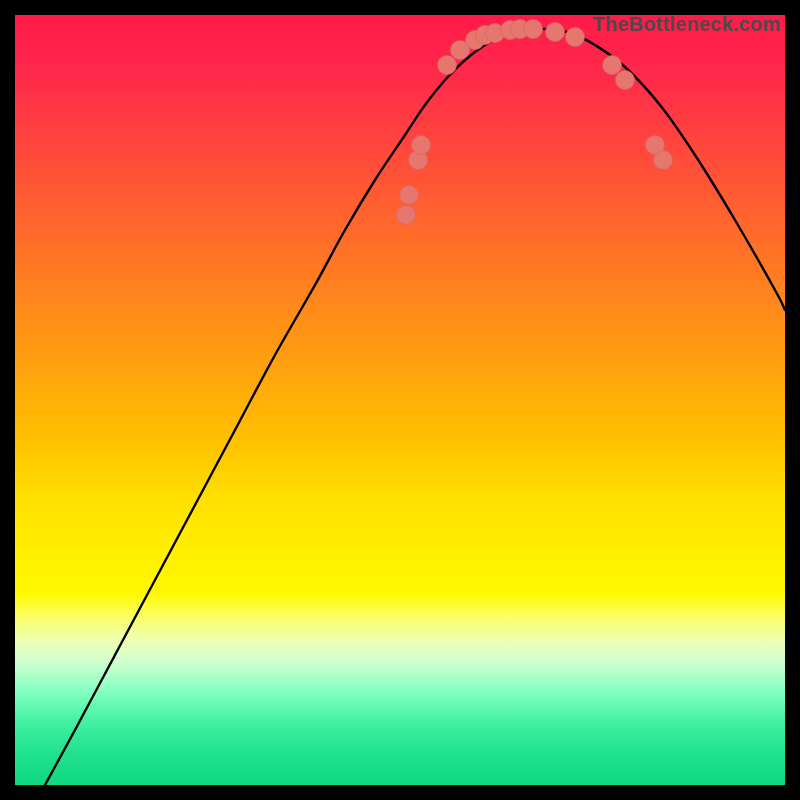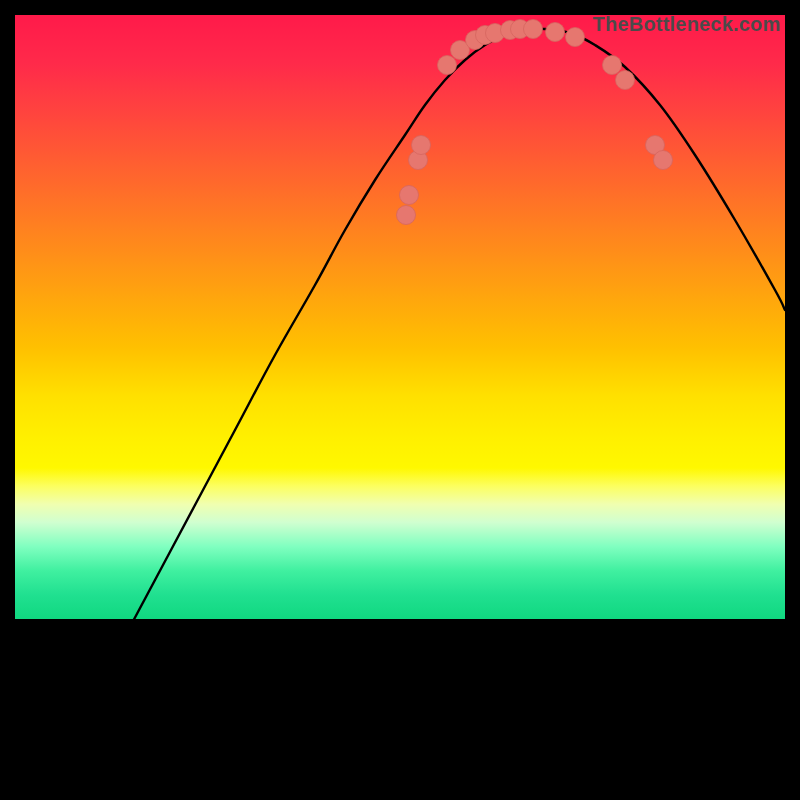--- a/index.html
+++ b/index.html
@@ -8,21 +8,21 @@
     width: 800px;
     height: 800px;
     background: #000;
     position: relative;
   }
   .plot-area {
     position: absolute;
     left: 15px;
     top: 15px;
     width: 770px;
-    height: 604px;
+    height: 770px;
     background: linear-gradient(to bottom,
       #ff1a4a 0%,
       #ff2a4a 8%,
       #ff4040 15%,
       #ff6030 25%,
       #ff8020 35%,
       #ffa010 45%,
       #ffc000 55%,
       #ffe000 63%,
       #fff000 70%,

